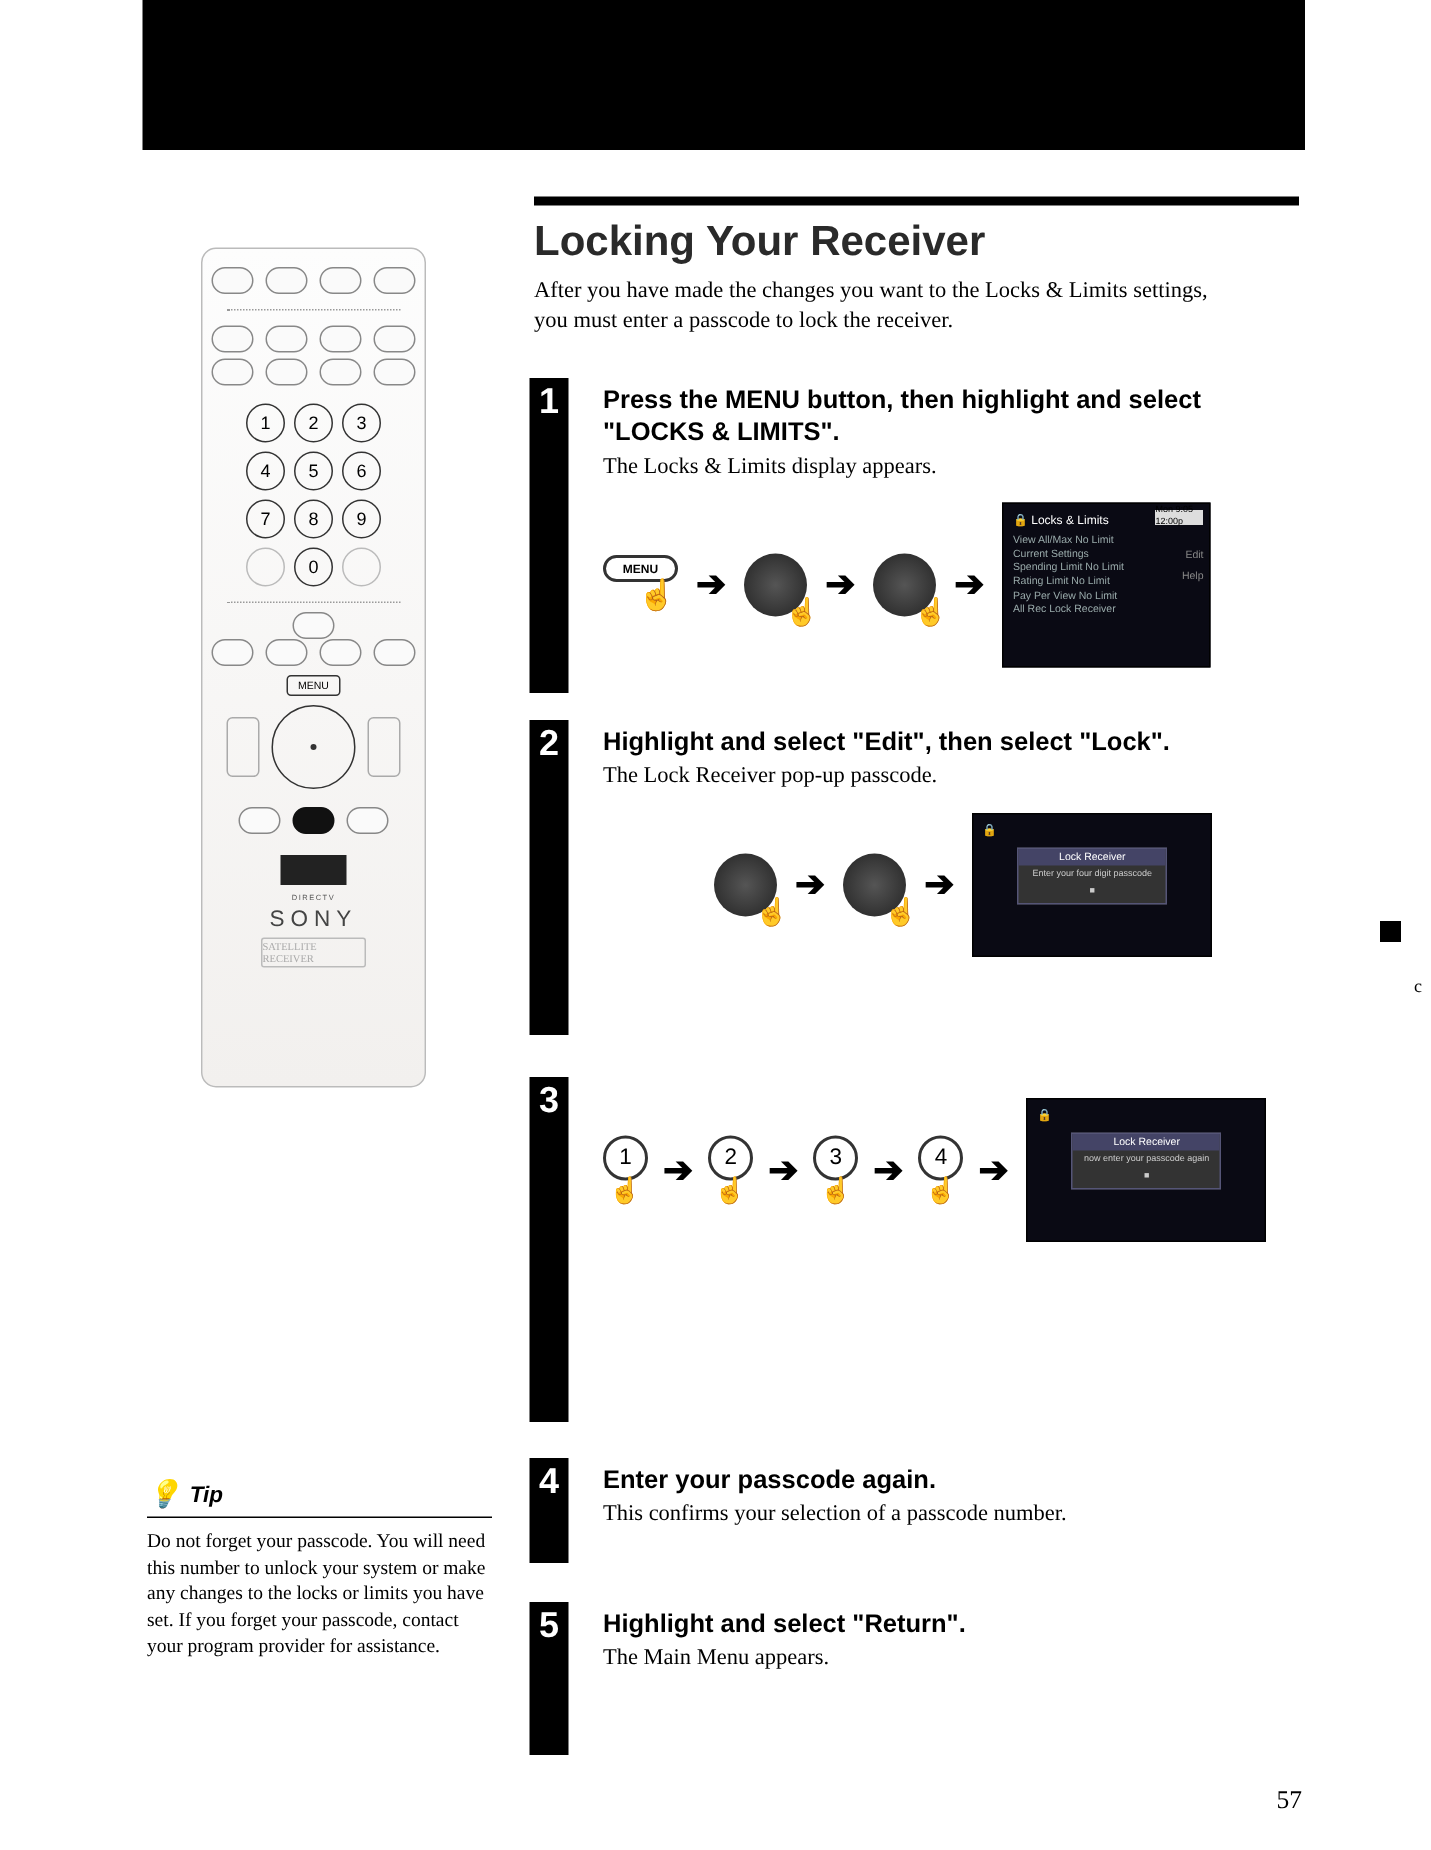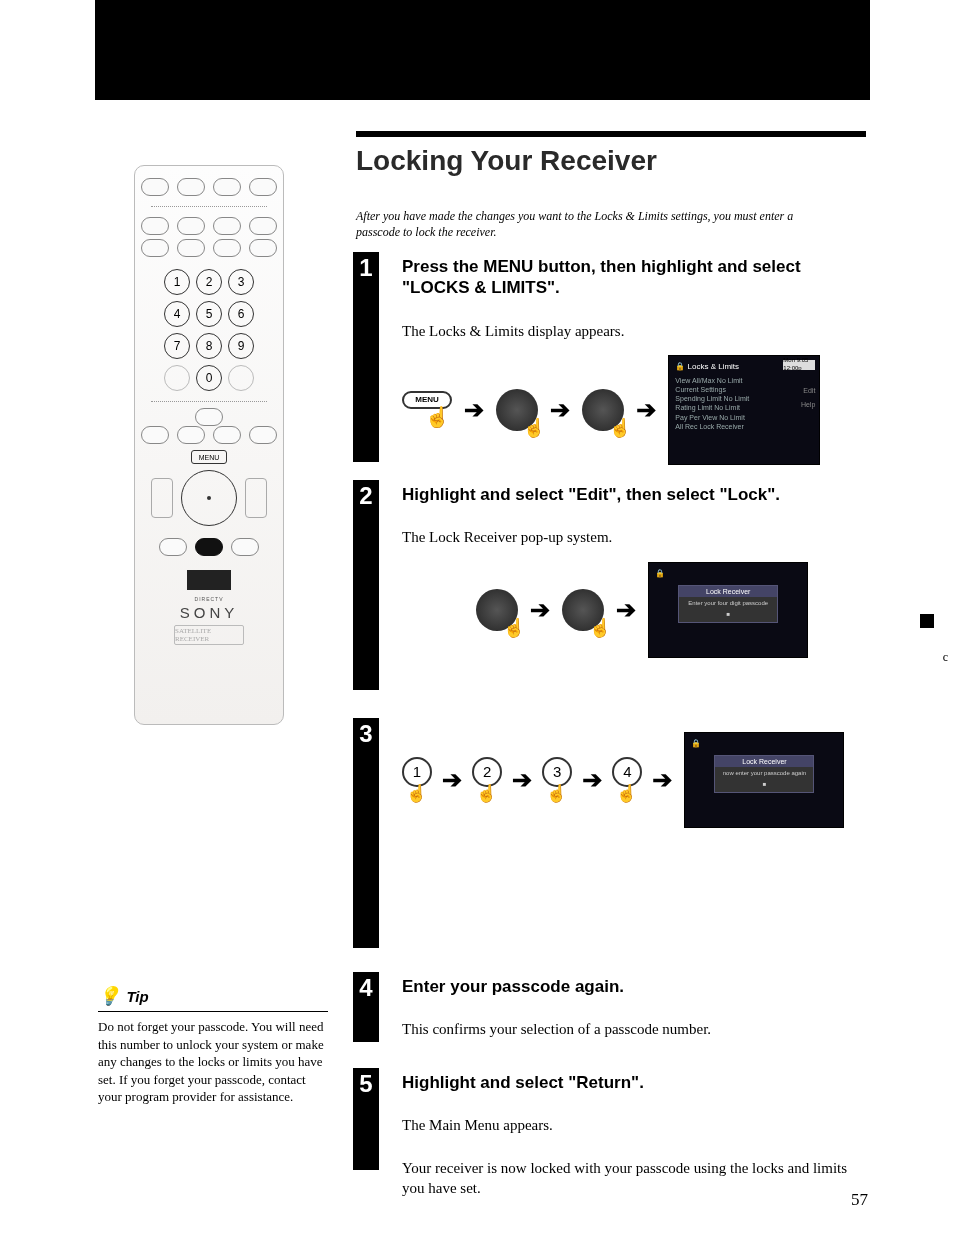--- a/index.html
+++ b/index.html
@@ -21,24 +21,23 @@
     position: absolute;
     top: 145px; left: 356px;
     font-family: Arial, Helvetica, sans-serif;
     font-weight: 800;
     font-size: 28px;
     color: #2a2a2a;
   }
   .hr-line { position: absolute; left: 356px; width: 510px; height: 6px; background: #000; top: 131px; }
   .intro-text {
     position: absolute;
-    top: 208px; left: 356px; width: 470px;
-    font-size: 12px;
+    top: 184px; left: 356px; width: 470px;
+    font-size: 15px;
     line-height: 1.35;
-    font-style: italic;
   }
   .remote-img {
     position: absolute;
     top: 165px; left: 134px;
     width: 150px; height: 560px;
     border: 1px solid #bbb;
     border-radius: 10px;
     background: linear-gradient(#fdfdfd,#f2f0ee);
     display: flex; flex-direction: column; align-items: center;
     padding: 12px 6px;
@@ -57,30 +56,30 @@
   .dpad-row{display:flex;align-items:center;gap:8px;}
   .directv-logo{width:44px;height:20px;background:#222;margin:14px 0 4px 0;display:flex;align-items:center;justify-content:center;}
   .directv-text{font-size:5px;color:#555;letter-spacing:1px;margin-top:2px;font-family:Arial;}
   .sony-text{font-size:15px;letter-spacing:4px;font-family:Arial;margin-top:2px;color:#444;}
   .sony-sub{width:70px;height:20px;border:1px solid #bbb;border-radius:2px;margin-top:4px;font-size:7px;color:#aaa;display:flex;align-items:center;justify-content:center;}
 
   .step-block { position: absolute; left: 356px; width: 510px;}
   .step-num-bar { position:absolute; left:-3px; top:0; width:26px; background:#000; color:#fff; font-family:Arial; font-weight:bold; font-size:24px; display:flex; align-items:flex-start; justify-content:center; padding-top:2px;}
   .step-content { margin-left: 46px; padding-top:4px;}
   .step-title { font-family: Arial, Helvetica, sans-serif; font-weight:800; font-size:17px; line-height:1.25; }
-  .step-body { font-size:15px; margin-top:22px; line-height:1.35;}
+  .step-body { font-size:15px; margin-top:2px; line-height:1.35;}
 
   .diagram-row{display:flex;align-items:center;gap:12px;margin-top:14px;margin-left:46px;}
   .menu-press{display:flex;flex-direction:column;align-items:center;position:relative;}
   .menu-pill{width:50px;height:18px;border:2px solid #333;border-radius:10px;font-size:8px;display:flex;align-items:center;justify-content:center;font-family:Arial;font-weight:bold;}
   .hand-icon{font-size:20px;margin-top:-4px;margin-left:22px;}
   .arrow{font-size:24px;font-weight:bold;font-family:Arial;}
   .dpad-icon{width:42px;height:42px;background:radial-gradient(#555,#222);border-radius:50%;position:relative;}
   .dpad-hand{position:absolute;bottom:-8px;right:-8px;font-size:18px;}
-  .screen-thumb{width:152px;height:110px;background:#0a0a14;border:1px solid #000;padding:6px;position:relative;font-family:Arial;color:#9aa;font-size:7px;line-height:1.3;}
+  .screen-thumb{width:139px;height:110px;background:#0a0a14;border:1px solid #000;padding:6px;position:relative;font-family:Arial;color:#9aa;font-size:7px;line-height:1.3;}
   .screen-thumb .hdr{color:#fff;font-size:8px;margin-bottom:4px;}
   .screen-thumb .side-btn-on{position:absolute;right:4px;top:4px;width:32px;height:10px;background:#ddd;color:#000;font-size:6px;display:flex;align-items:center;justify-content:center;}
   .screen-thumb .side-opt{position:absolute;right:4px;font-size:7px;color:#888;}
   .screen-thumb.small{width:160px;height:96px;}
   .screen-thumb .popup{background:#333;border:1px solid #557;padding:3px 4px;margin:6px auto;width:100px;color:#ccc;font-size:6px;text-align:center;}
   .screen-thumb .popup .ttl{background:#446;color:#fff;padding:1px 2px;margin:-3px -4px 3px -4px;font-size:7px;}
 
   .num-seq{display:flex;align-items:center;gap:10px;}
   .num-circle-wrap{display:flex;flex-direction:column;align-items:center;}
   .num-circle{width:30px;height:30px;border:2px solid #333;border-radius:50%;display:flex;align-items:center;justify-content:center;font-size:15px;font-family:Arial;}
@@ -201,21 +200,21 @@
       <div class="side-opt" style="top:30px;">Edit</div>
       <div class="side-opt" style="top:44px;">Help</div>
     </div>
   </div>
 </div>
 
 <div class="step-block" style="top:480px;">
   <div class="step-num-bar" style="height:210px;">2</div>
   <div class="step-content">
     <div class="step-title">Highlight and select "Edit", then select "Lock".</div>
-    <div class="step-body">The Lock Receiver pop-up system.</div>
+    <div class="step-body">The Lock Receiver pop-up passcode.</div>
   </div>
   <div class="diagram-row" style="margin-left:120px;">
     <div style="position:relative;">
         <div class="dpad-icon"></div>
         <div class="dpad-hand">☝</div>
       </div>
     <div class="arrow">➔</div>
     <div style="position:relative;">
         <div class="dpad-icon"></div>
         <div class="dpad-hand">☝</div>
@@ -274,21 +273,20 @@
     <div class="step-title">Enter your passcode again.</div>
     <div class="step-body">This confirms your selection of a passcode number.</div>
   </div>
 </div>
 
 <div class="step-block" style="top:1068px;">
   <div class="step-num-bar" style="height:102px;">5</div>
   <div class="step-content">
     <div class="step-title">Highlight and select "Return".</div>
     <div class="step-body">The Main Menu appears.</div>
-    <div class="step-body">Your receiver is now locked with your passcode using the locks and limits you have set.</div>
   </div>
 </div>
 
 <div class="tip-block">
   <div class="tip-hdr">
     <span class="tip-icon">💡</span>
     <span>Tip</span>
   </div>
   <div class="tip-hr"></div>
   <div class="tip-text">Do not forget your passcode. You will need this number to unlock your system or make any changes to the locks or limits you have set. If you forget your passcode, contact your program provider for assistance.</div>

